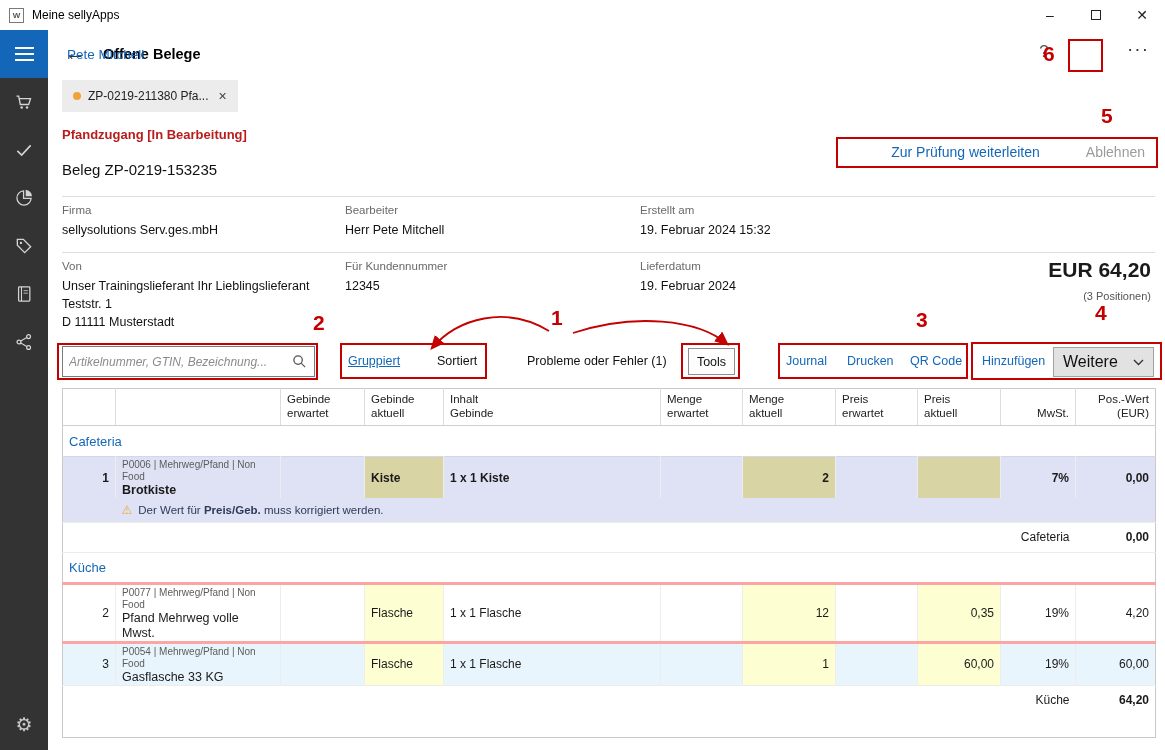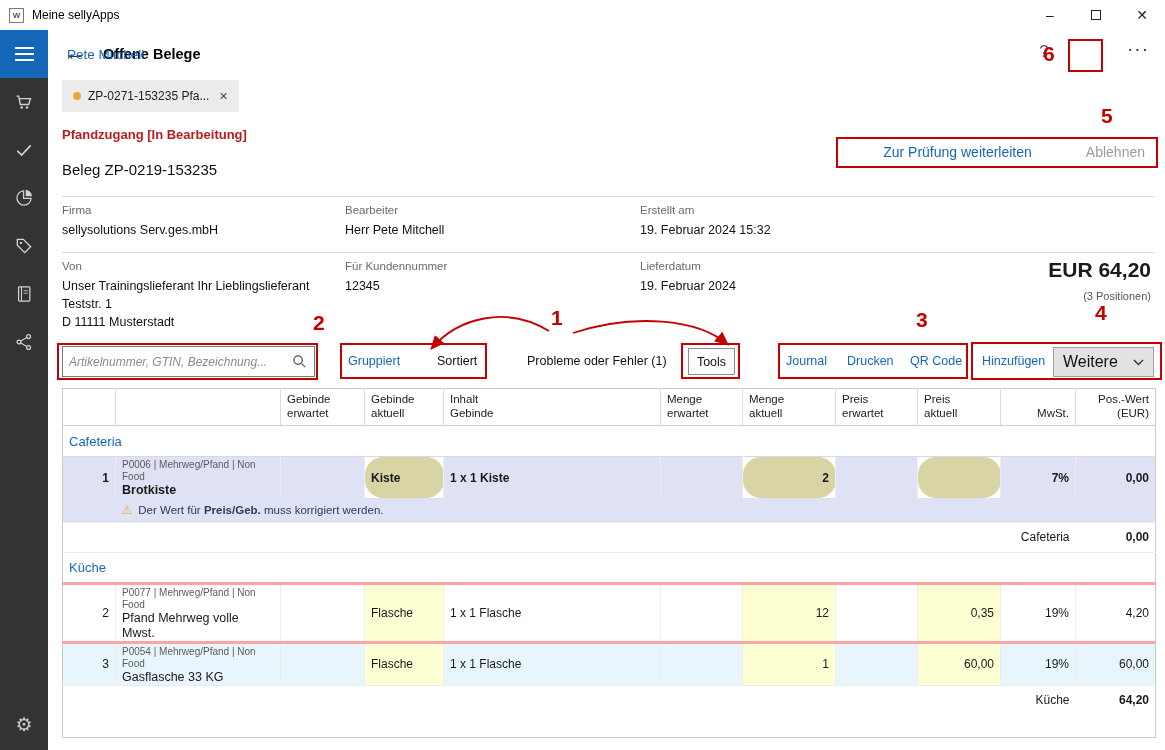--- a/index.html
+++ b/index.html
@@ -39,39 +39,39 @@
   
   .tabbar { position:absolute; left:48px; top:80px; width:1117px; height:32px; background:#fff; }
   .tab { position:absolute; left:14px; top:0; height:32px; background:#ececec; display:flex; align-items:center; padding:0 11px; gap:7px; font-size:12px; color:#222; }
   .tab-dot { width:8px; height:8px; border-radius:50%; background:var(--tab_dot,#f0a33a); }
   .tab-close { font-size:14px; color:#444; margin-left:3px; }
 
   
   .doc-title { position:absolute; left:62px; top:127px; font-size:13px; font-weight:bold; color:#b91c1c; }
   .doc-actions { position:absolute; right:14px; top:144px; display:flex; gap:46px; align-items:center; font-size:14px; padding-right:6px; }
   .action-forward { color:var(--accent,#1467b8); }
-  .action-reject { color:#9b9b9b;margin-left:8px; }
+  .action-reject { color:#9b9b9b; }
   .doc-subtitle { position:absolute; left:62px; top:161px; font-size:15px; color:#111; }
   .hr { position:absolute; left:62px; width:1093px; height:1px; background:#dedede; }
 
   
   .info-label { font-size:11.5px; color:#6a6a6a; margin-bottom:5px; }
   .info-value { font-size:12.5px; color:#111; line-height:18px; }
   .total-amount { position:absolute; right:14px; top:258px; font-size:21px; font-weight:bold; text-align:right; }
   .total-pos { position:absolute; right:14px; top:290px; font-size:11px; color:#555; text-align:right; }
 
   
   .toolbar { position:absolute; left:0; top:346px; width:1102px; height:34px; }
   .search-box { position:absolute; left:62px; top:0; width:253px; height:31px; border:1px solid #7c7c7c; background:#fff; display:flex; align-items:center; }
   .search-box input { flex:1; border:none; outline:none; font-family:"Liberation Sans",sans-serif; font-size:12px; padding:0 6px; background:transparent; color:#222; }
   .search-box input::placeholder { font-style:italic; color:#8b8b8b; }
   .search-glyph { margin-right:7px; }
   .tb-link { position:absolute; top:8px; font-size:12.5px; color:var(--accent,#1467b8); }
   .tb-text { position:absolute; top:8px; font-size:12.5px; color:#111; }
-  .underl { }
+  .underl { text-decoration:underline; }
   .tools-btn { position:absolute; left:688px; top:2px; width:47px; height:27px; border:1px solid #8f8f8f; background:#fdfdfd; font-size:12.5px; color:#111; display:flex; align-items:center; justify-content:center; }
   .weitere-btn { position:absolute; left:1053px; top:1px; width:101px; height:30px; border:1px solid #a3a3a3; background:#e2e2e2; display:flex; align-items:center; justify-content:space-between; padding:0 9px; font-size:16px; color:#111; }
 
   
   .grid-wrap { position:absolute; left:62px; top:388px; width:1093px; }
   table.grid { width:1093px; border-collapse:collapse; table-layout:fixed; border:1px solid #c9c9c9; font-size:12px; }
   table.grid thead th { height:37px; vertical-align:bottom; font-weight:normal; font-size:11.5px; color:#222; padding:3px 6px 5px 6px; border-bottom:1px solid #cfcfcf; border-right:1px solid #dcdcdc; text-align:left; line-height:13.5px; }
   table.grid thead th:last-child { border-right:none; }
   table.grid thead th.r { text-align:right; }
   table.grid td { border-right:1px solid #ededed; vertical-align:middle; padding:0 6px; }
@@ -79,21 +79,21 @@
   tr.group-row td { height:31px; color:var(--accent,#1467b8); font-size:13px; padding-left:6px; border-right:none; border-top:1px solid #ececec; }
   tr.item td { height:36px; border-top:3px solid #fca5a5; }
   tr.item.sel td { background:var(--row_selected,#dfe2f4); border-top:1px solid #d4d7ec; }
   tr.item.alt td { background:var(--row_alt,#e9f5fc); }
   tr.warn td { height:24px; background:var(--row_selected,#dfe2f4); border-right:none; font-size:11.5px; color:#2e3a59; }
   tr.subtotal td { height:30px; border-right:none; border-top:1px solid #ececec; font-size:12px; }
   tr.spacer td { height:22px; border-right:none; }
   td.numcol { text-align:right; padding-right:10px; }
   td.r { text-align:right; padding-right:8px; }
   .b { font-weight:bold; }
-  td.cell-khaki { background:var(--cell_khaki,#d8d4a3) !important;border-radius:18px; }
+  td.cell-khaki { background:var(--cell_khaki,#d8d4a3) !important; }
   td.cell-yellow { background:var(--cell_yellow,#fdfed2) !important; }
   .desc-code { font-size:10px; color:#5c5c5c; line-height:12px; margin-top:2px; }
   .desc-name { font-size:12.5px; line-height:15px; }
   .warn-glyph { color:var(--warning_icon,#f2a63a); font-size:12px; margin-right:6px; }
 
   
   .ann-box { position:absolute; border:2px solid var(--annotation,#c40000); z-index:49; pointer-events:none; }
   .ann-num { position:absolute; color:var(--annotation,#c40000); font-weight:bold; font-size:21px; z-index:51; pointer-events:none; }
   .ann-svg { position:absolute; left:0; top:0; z-index:50; pointer-events:none; }
 </style>
@@ -167,21 +167,21 @@
   <div class="back-arrow">←</div>
   <div class="appbar-title">Offene Belege</div>
   <div class="appbar-user">Pete Mitchell</div>
   <div class="appbar-help">?</div>
   <div class="appbar-more">···</div>
 </div>
 
 <div class="tabbar">
   <div class="tab">
     <span class="tab-dot"></span>
-    <span>ZP-0271-153235 Pfa...</span>
+    <span>ZP-0219-211380 Pfa...</span>
     <span class="tab-close">×</span>
   </div>
 </div>
 
 <div class="doc-title">Pfandzugang [In Bearbeitung]</div>
 <div class="doc-actions">
   <span class="action-forward">Zur Prüfung weiterleiten</span>
   <span class="action-reject">Ablehnen</span>
 </div>
 <div class="doc-subtitle">Beleg ZP-0219-153235</div>

